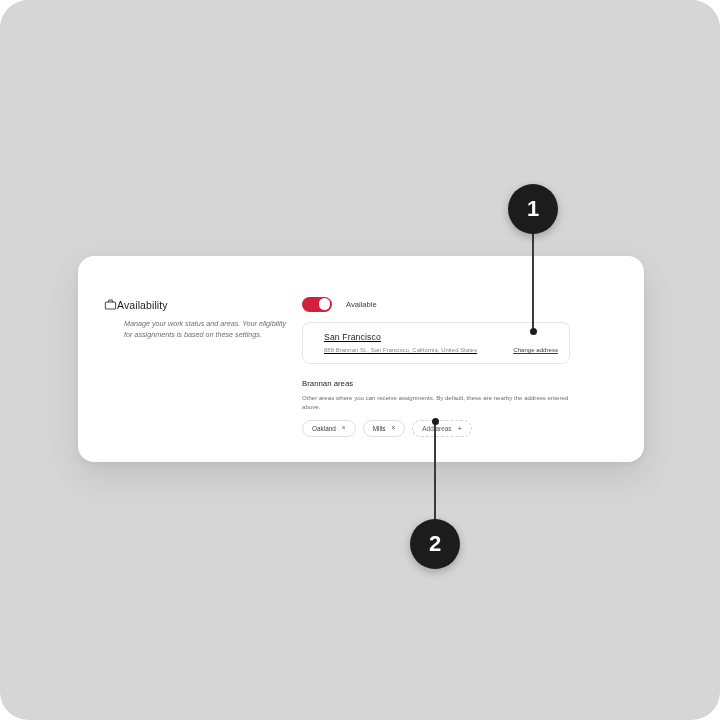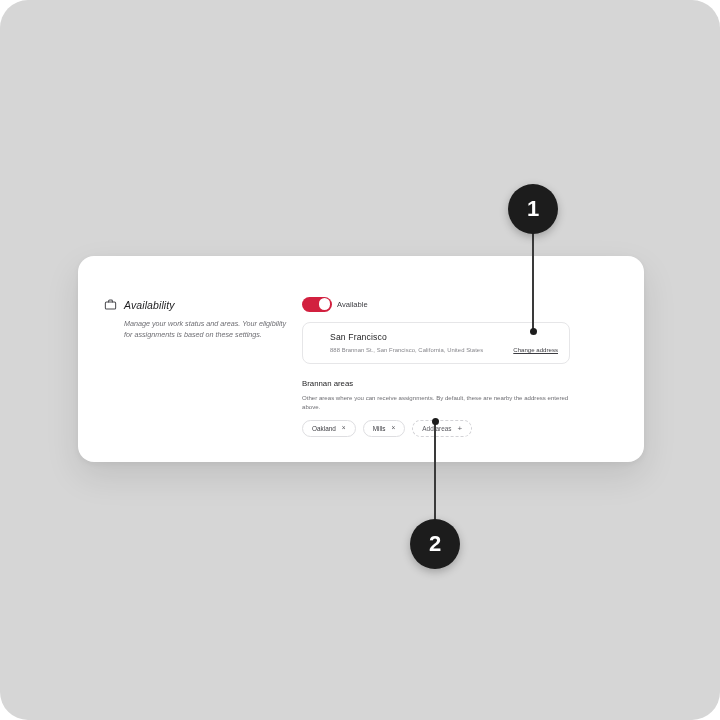--- a/index.html
+++ b/index.html
@@ -41,22 +41,20 @@
   
   .left-col {
     position: absolute;
     left: 26px;
     top: 42px;
     width: 192px;
   }
   .section-head {
     display: flex;
     align-items: center;
-    gap: 7px;
-    font-style: italic;
   }
   .briefcase-icon {
     width: 13px;
     height: 13px;
     display: block;
     flex: none;
   }
   .section-title {
     font-size: 10.5px;
     color: #1d1d1f;
@@ -77,21 +75,21 @@
     position: absolute;
     left: 224px;
     top: 40px;
     width: 268px;
   }
 
   
   .toggle-row {
     display: flex;
     align-items: center;
-    gap: 5px;
+    gap: 14px;
     height: 16px;
   }
   .toggle {
     width: 30px;
     height: 15px;
     border-radius: 8px;
     background: #d2203f;
     position: relative;
     flex: none;
     cursor: pointer;
@@ -108,23 +106,24 @@
   .toggle-label {
     font-size: 7.6px;
     color: #3c3c41;
   }
 
   
   .address-card {
     margin-top: 10px;
     border: 1px solid #e6e6e8;
     border-radius: 8px;
-    padding: 9px 11px 10px 27px;
+    padding: 9px 11px 10px 21px;
     background: #fff;
     position: relative;
+    text-decoration: underline;
   }
   .address-title {
     font-size: 8.6px;
     color: #1d1d1f;
     letter-spacing: 0.15px;
     margin-bottom: 4px;
   }
   .address-bottom {
     display: flex;
     align-items: baseline;

